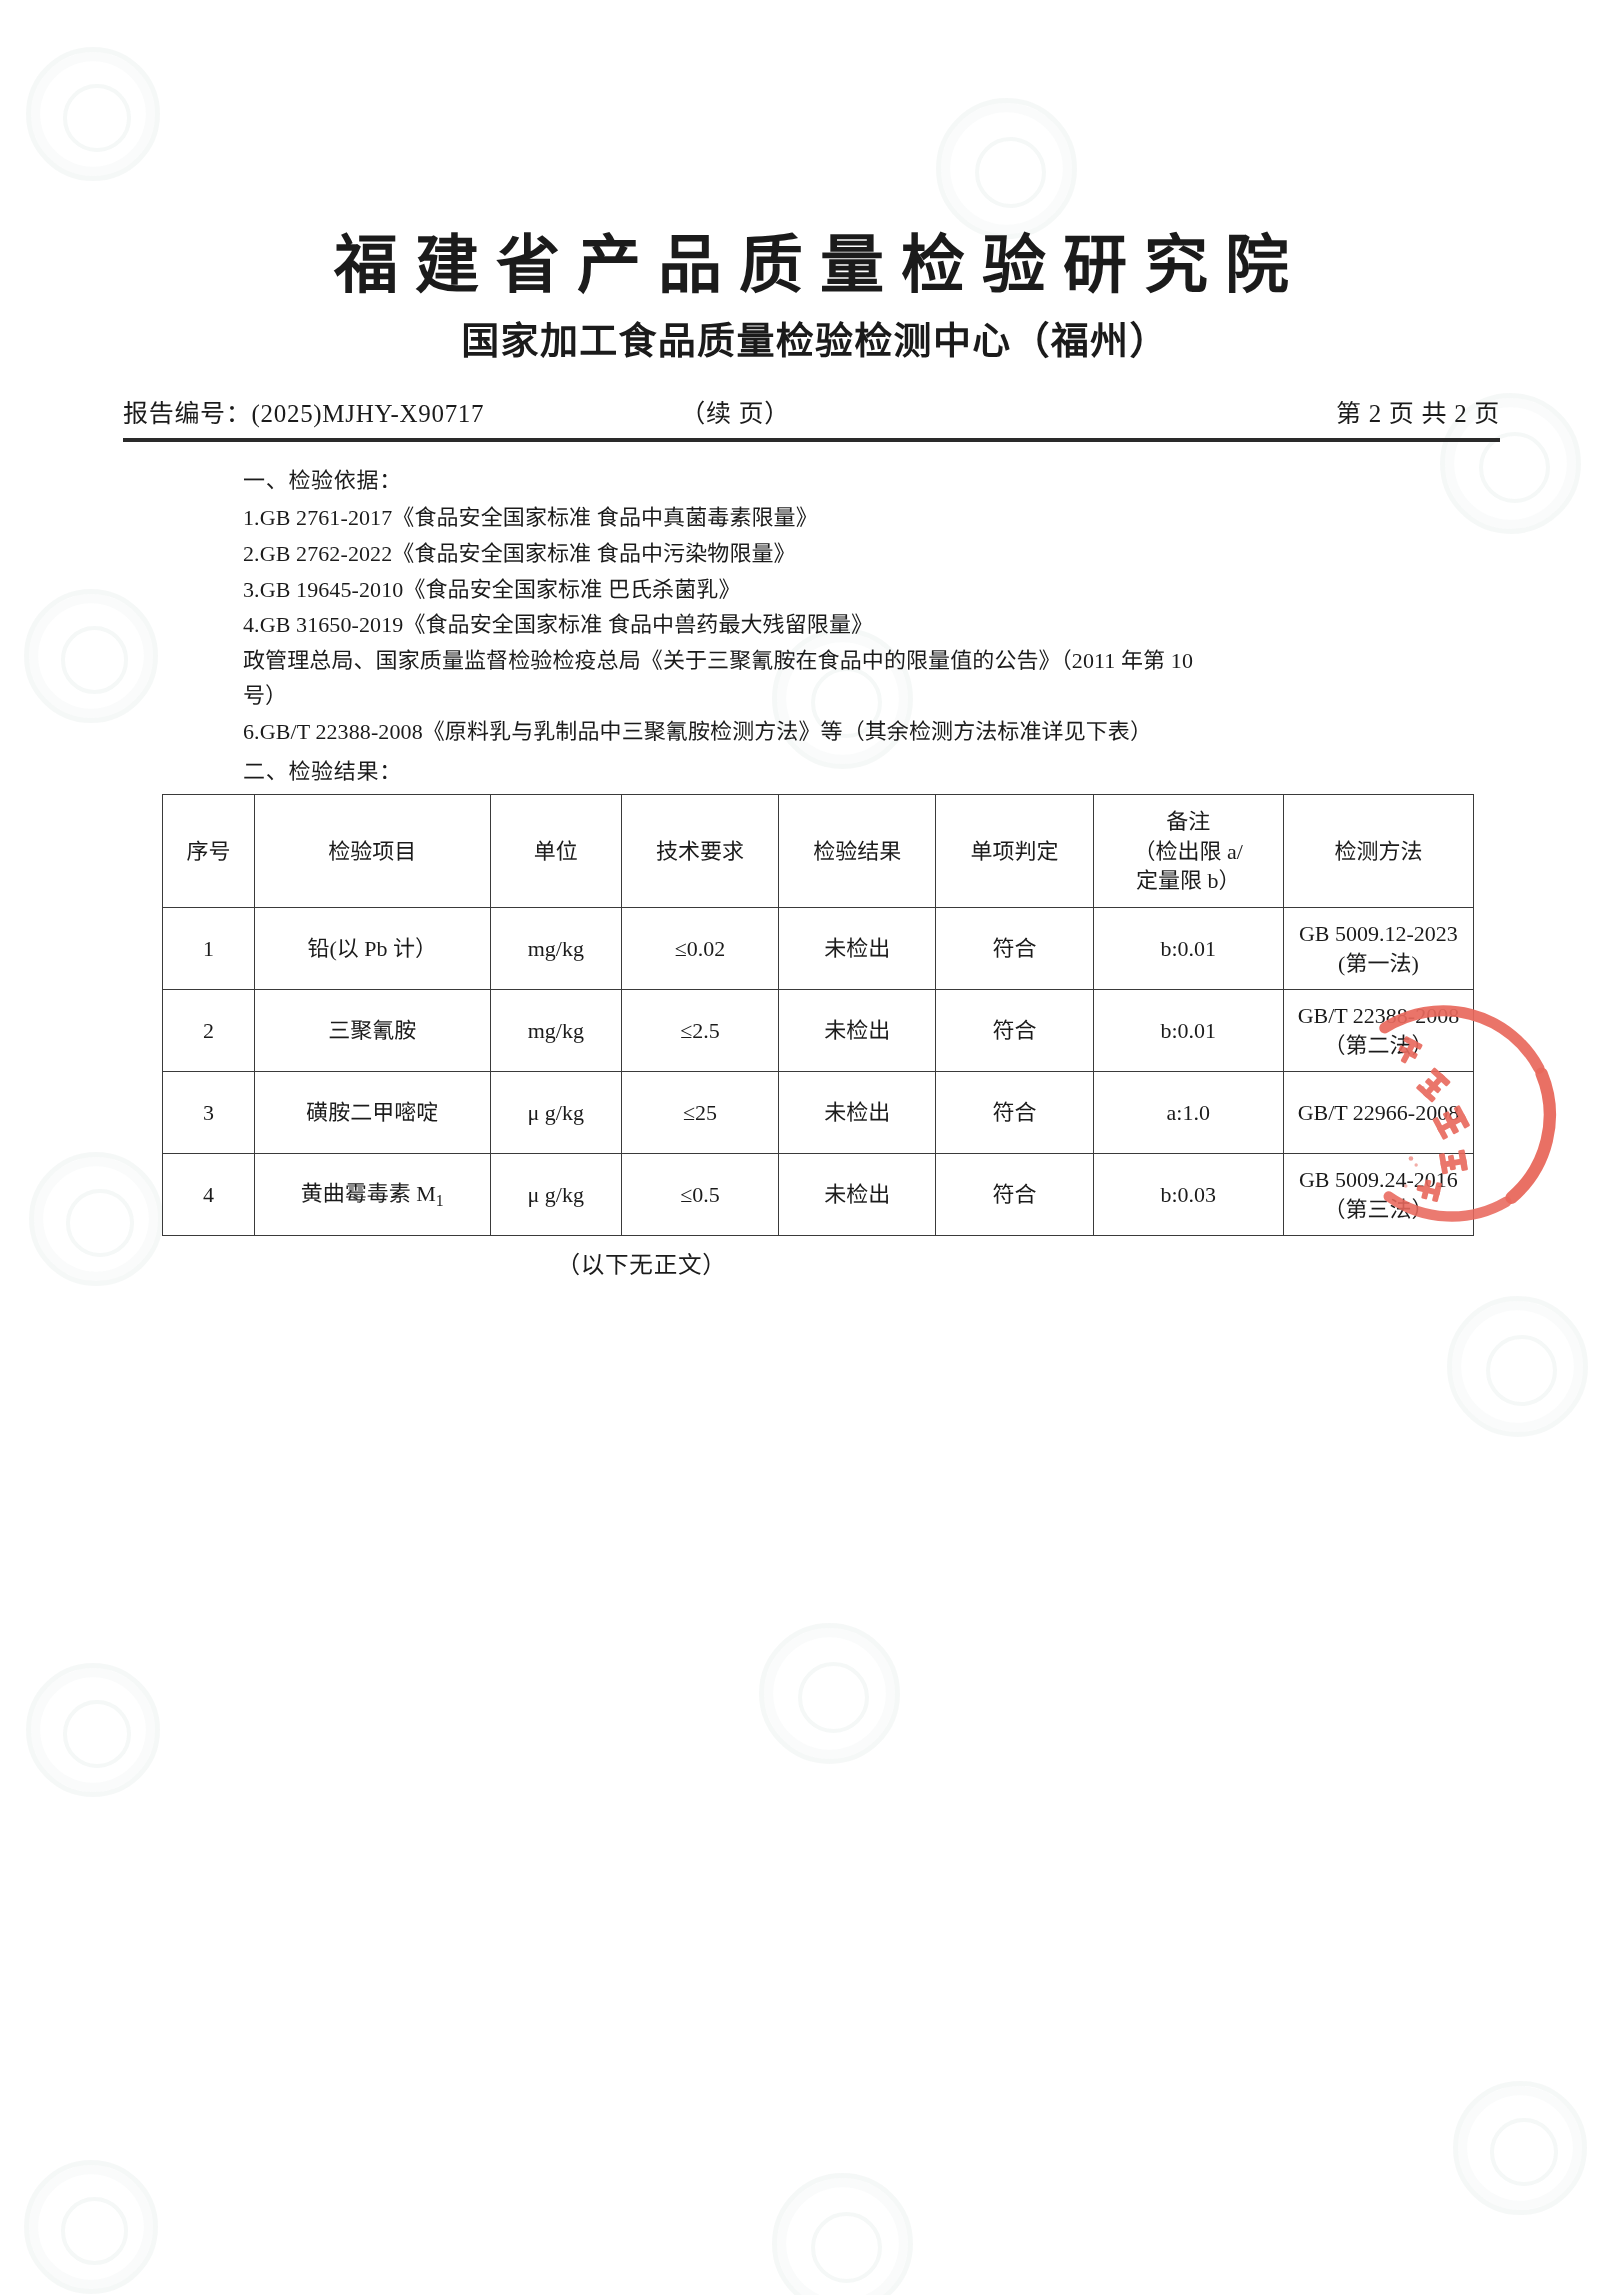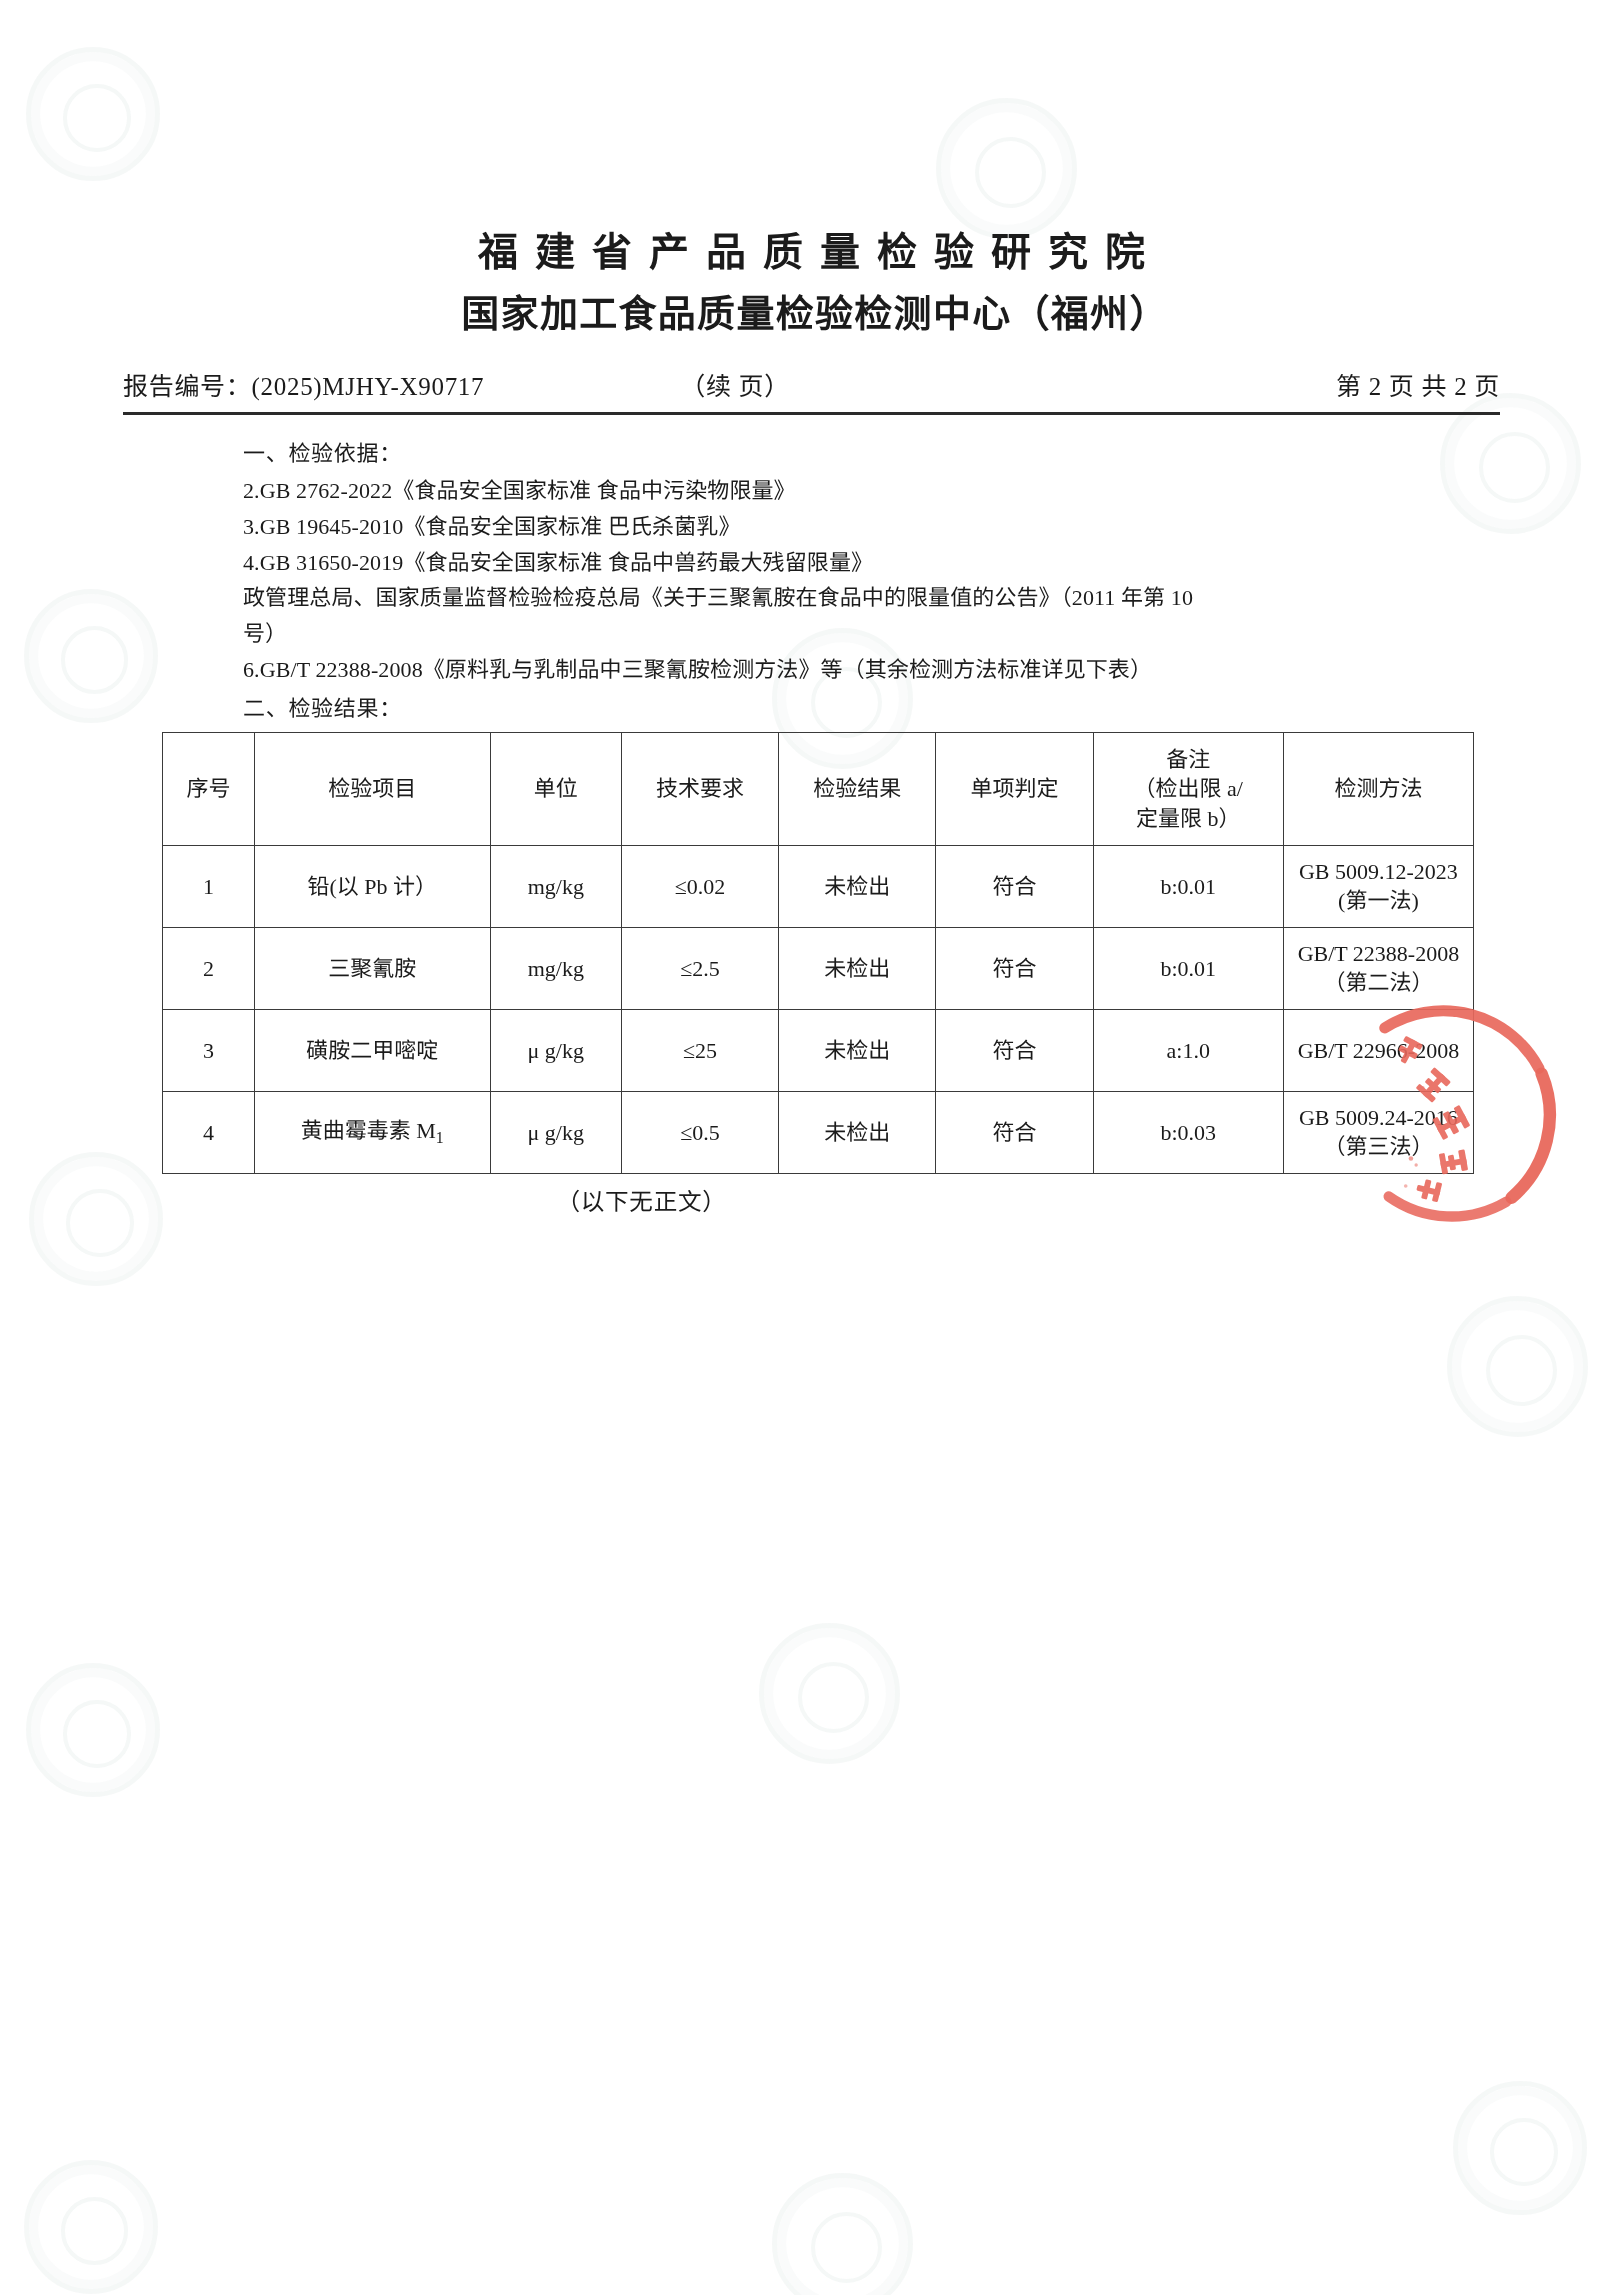--- a/index.html
+++ b/index.html
@@ -50,21 +50,21 @@
   
   .doc-head {
     position: relative;
     z-index: 3;
     padding-top: 230px;
     text-align: center;
   }
   .org-name {
     font-family: "DejaVu Sans", "Liberation Sans", sans-serif;
     font-weight: bold;
-    font-size: 40px;
+    font-size: 64px;
     letter-spacing: 17px;
     text-indent: 17px;
     line-height: 1.12;
     margin: 0;
   }
   .center-name {
     font-family: "DejaVu Sans", "Liberation Sans", sans-serif;
     font-weight: bold;
     font-size: 38px;
     letter-spacing: 1.3px;
@@ -222,20 +222,21 @@
 
   <div class="meta-row">
     <span class="meta-no"><span>报告编号：</span><span>(2025)MJHY-X90717</span></span>
     <span class="meta-cont">（续 页）</span>
     <span class="meta-pages">第 2 页  共 2 页</span>
   </div>
   <div class="meta-rule"></div>
 
   <div class="body-block">
     <p class="sec-title">一、检验依据：</p>
+    <p class="basis-item">1.GB 2761-2017《食品安全国家标准  食品中真菌毒素限量》</p>
     <p class="basis-item">2.GB 2762-2022《食品安全国家标准  食品中污染物限量》</p>
     <p class="basis-item">3.GB 19645-2010《食品安全国家标准  巴氏杀菌乳》</p>
     <p class="basis-item">4.GB 31650-2019《食品安全国家标准  食品中兽药最大残留限量》</p>
     <p class="basis-item wrap">政管理总局、国家质量监督检验检疫总局《关于三聚氰胺在食品中的限量值的公告》（2011 年第 10</p>
     <p class="basis-item wrap">号）</p>
     <p class="basis-item">6.GB/T 22388-2008《原料乳与乳制品中三聚氰胺检测方法》等（其余检测方法标准详见下表）</p>
     <p class="sec-title-2">二、检验结果：</p>
   </div>
 
   <div class="table-wrap">

